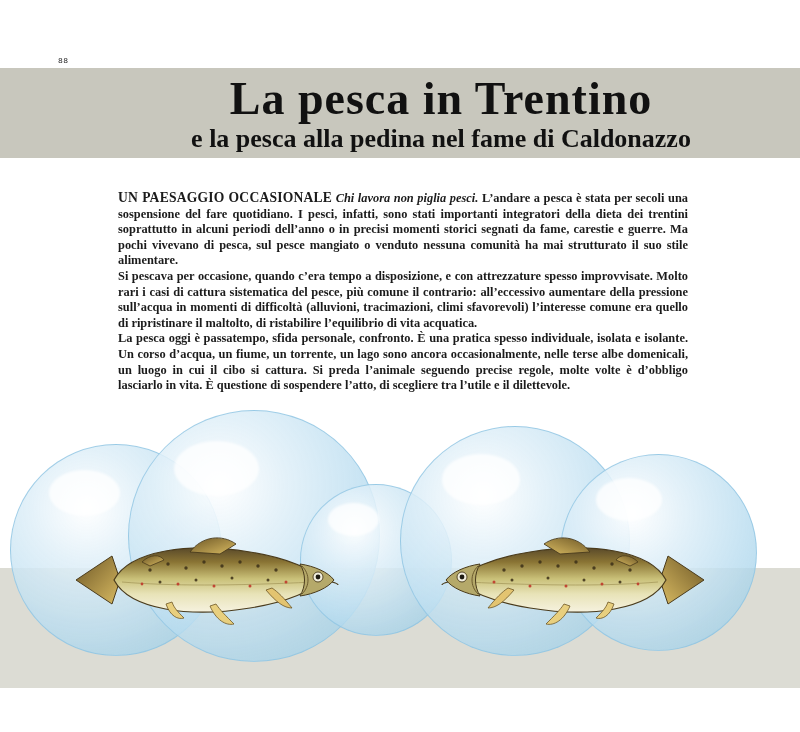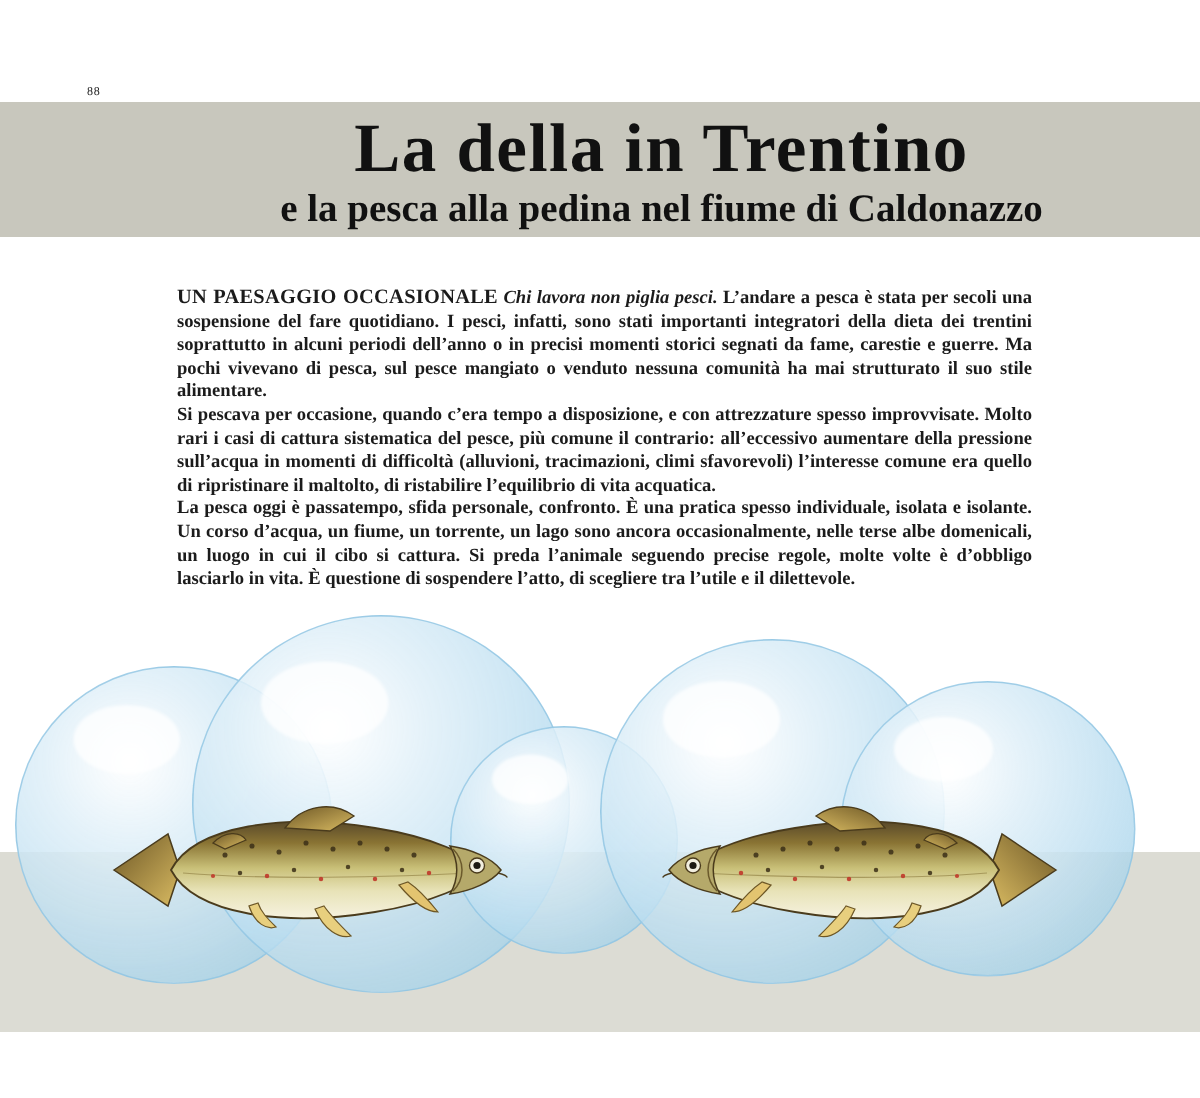--- a/index.html
+++ b/index.html
@@ -17,21 +17,21 @@
 
   
   .page-number-wrap {
     position: absolute;
     top: 56px;
     left: 58px;
     width: 60px;
     height: 20px;
   }
   .page-number {
-    font-family: Liberation Serif, serif;
+    font-family: Liberation Mono, monospace;
     font-size: 8px;
     color: #222;
     letter-spacing: 0.5px;
   }
   .page-number-rule {
     position: absolute;
     left: 0;
     top: 14px;
     width: 46px;
     height: 1px;
@@ -152,22 +152,22 @@
 </head>
 <body>
 
 <div class="page-number-wrap">
   <div class="page-number">88</div>
   <div class="page-number-rule"></div>
 </div>
 
 <div class="title-band">
   <div class="title-inner">
-    <div class="title-main">La della in Trentino</div>
-    <div class="title-sub">e la pesca alla pedina nel fiume di Caldonazzo</div>
+    <div class="title-main">La pesca in Trentino</div>
+    <div class="title-sub">e la pesca alla pedina nel fame di Caldonazzo</div>
   </div>
 </div>
 
 <div class="body-col">
   <p><span class="kicker">UN PAESAGGIO OCCASIONALE</span> <span class="italic">Chi lavora non piglia pesci.</span> <span>L’andare a pesca è stata per secoli una sospensione del fare quotidiano. I pesci, infatti, sono stati importanti integratori della dieta dei trentini soprattutto in alcuni periodi dell’anno o in precisi momenti storici segnati da fame, carestie e guerre. Ma pochi vivevano di pesca, sul pesce mangiato o venduto nessuna comunità ha mai strutturato il suo stile alimentare.</span></p>
   <p>Si pescava per occasione, quando c’era tempo a disposizione, e con attrezzature spesso improvvisate. Molto rari i casi di cattura sistematica del pesce, più comune il contrario: all’eccessivo aumentare della pressione sull’acqua in momenti di difficoltà (alluvioni, tracimazioni, climi sfavorevoli) l’interesse comune era quello di ripristinare il maltolto, di ristabilire l’equilibrio di vita acquatica.</p>
   <p>La pesca oggi è passatempo, sfida personale, confronto. È una pratica spesso individuale, isolata e isolante. Un corso d’acqua, un fiume, un torrente, un lago sono ancora occasionalmente, nelle terse albe domenicali, un luogo in cui il cibo si cattura. Si preda l’animale seguendo precise regole, molte volte è d’obbligo lasciarlo in vita. È questione di sospendere l’atto, di scegliere tra l’utile e il dilettevole.</p>
 </div>
 
 <div class="illustration">

